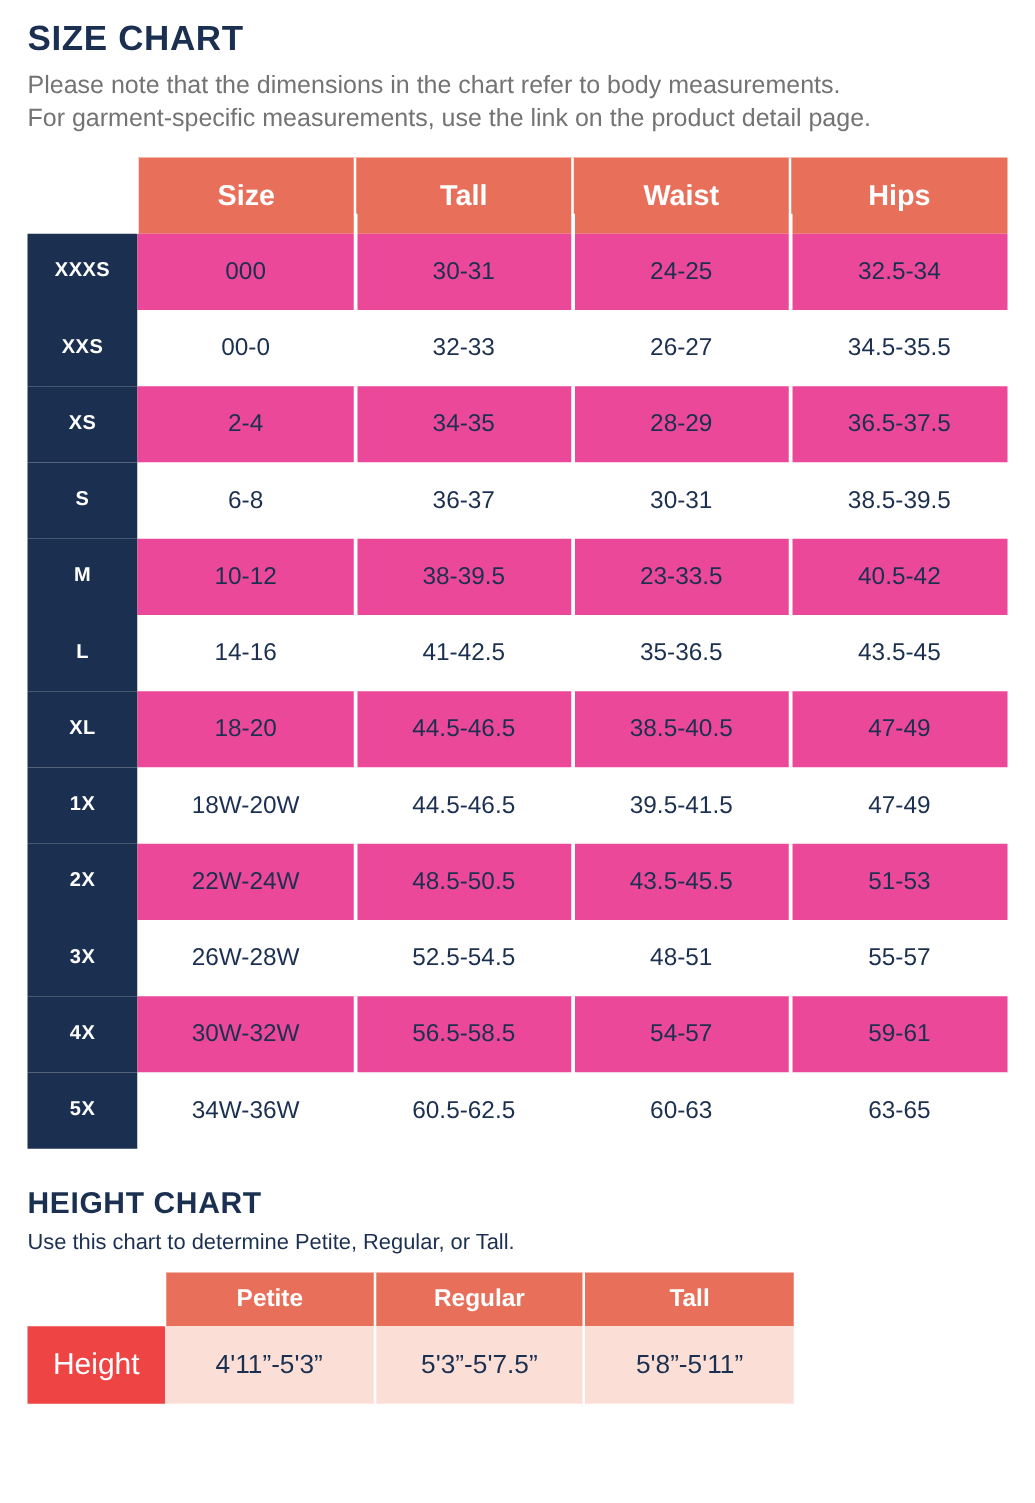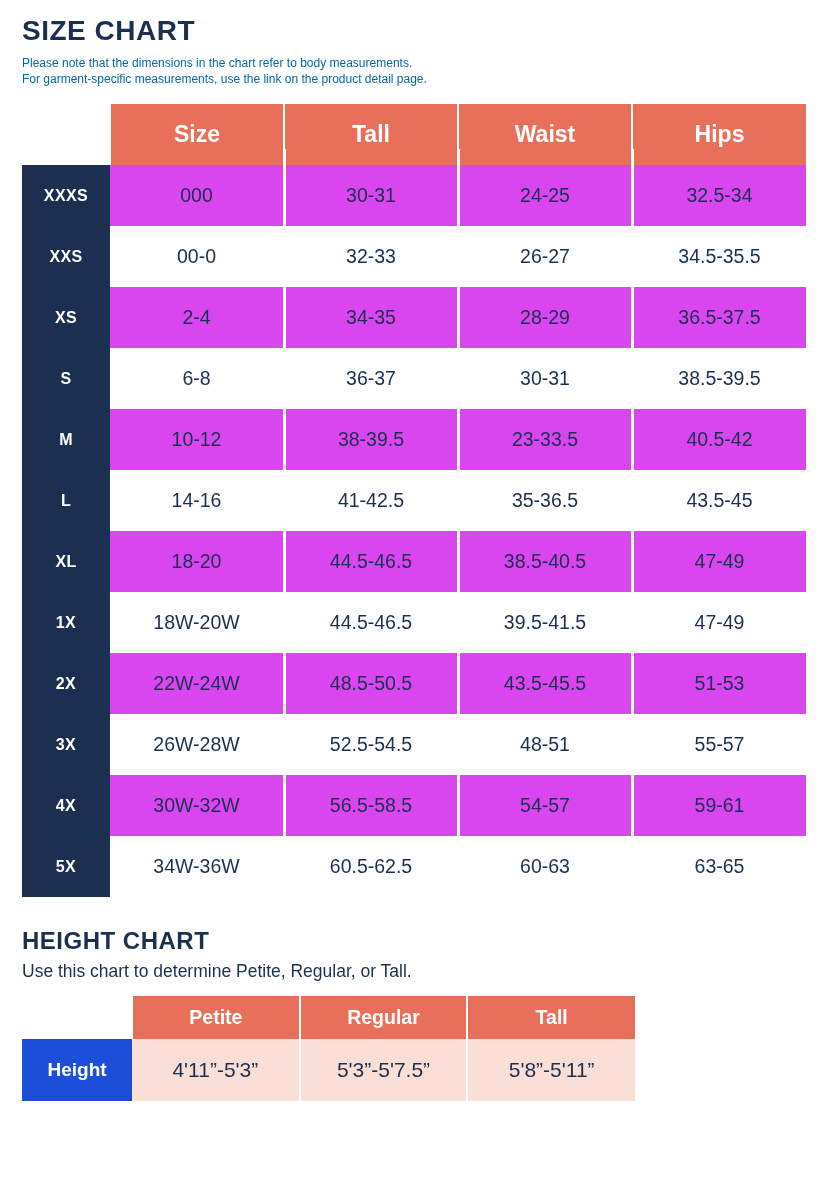--- a/index.html
+++ b/index.html
@@ -25,22 +25,22 @@
   
   .title {
     font-size: 28px;
     font-weight: bold;
     letter-spacing: 0.5px;
     color: #1b3050;
     margin: 0 0 8px 0;
     line-height: 1.1;
   }
   .subtitle {
-    font-size: 12px;
-    color: #0369a1;
+    font-size: 20px;
+    color: #737373;
     line-height: 1.35;
     margin: 0;
     font-weight: 400;
   }
 
   
   .size-chart {
     position: relative;
     margin-top: 17px;
   }
@@ -81,21 +81,21 @@
   .size-table thead th.head:first-of-type { border-left: none; }
 
   .size-table tbody td.rowlabel {
     background: #1b3050;
     color: #ffffff;
     font-weight: bold;
     font-size: 16px;
     letter-spacing: 0.4px;
   }
   .size-table tbody tr.shade td.val {
-    background: #d946ef;
+    background: #ec4899;
   }
   .size-table tbody tr.plain td.val {
     background: #ffffff;
   }
   .size-table tbody td.val {
     border-left: 2px solid #ffffff;
     font-size: 19.5px;
   }
   .size-table tbody td.val.first {
     border-left: none;
@@ -145,24 +145,24 @@
     background: #e8705a;
     color: #ffffff;
     font-size: 19.5px;
     font-weight: bold;
     height: 41px;
     text-align: center;
     border-left: 2px solid #ffffff;
   }
   .height-table th.head:first-of-type { border-left: none; }
   .height-table td.rowlabel {
-    background: #1d4ed8;
+    background: #ef4444;
     color: #ffffff;
-    font-weight: bold;
-    font-size: 19px;
+    font-weight: normal;
+    font-size: 24px;
     height: 60px;
     text-align: center;
   }
   .height-table td.val {
     background: #fbdfd7;
     height: 60px;
     text-align: center;
     font-size: 21px;
     border-left: 2px solid #ffffff;
   }

